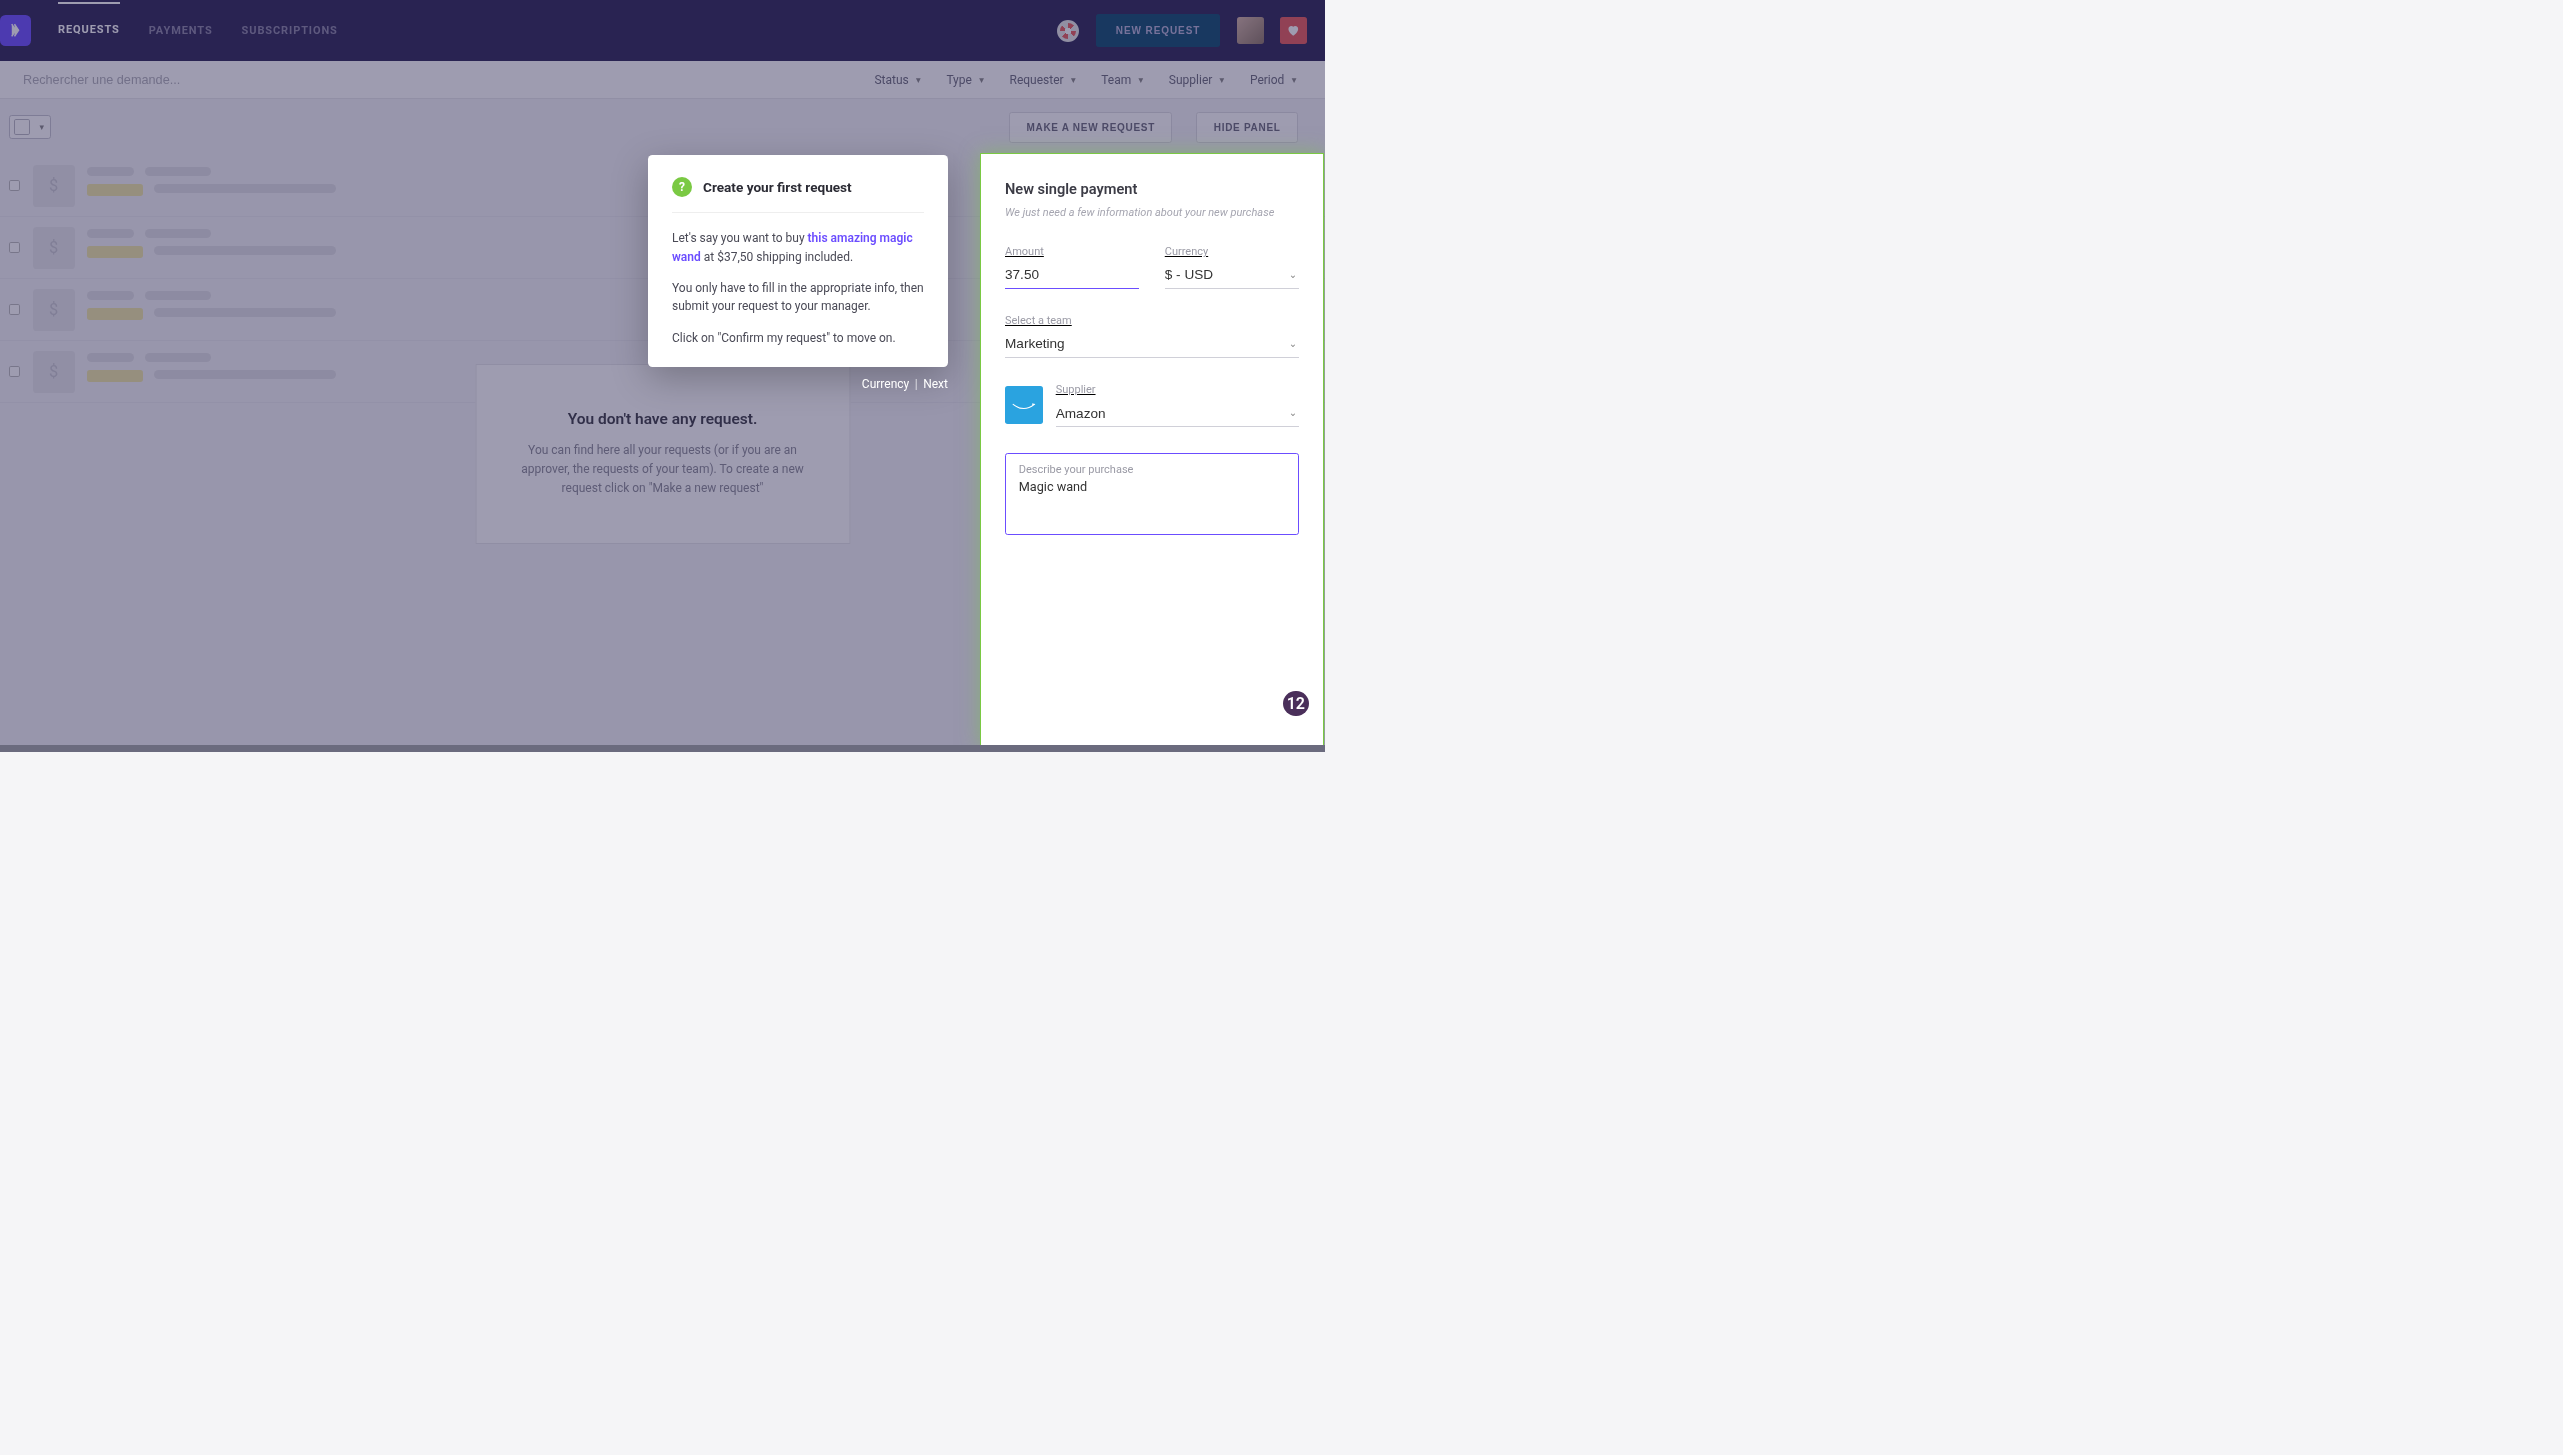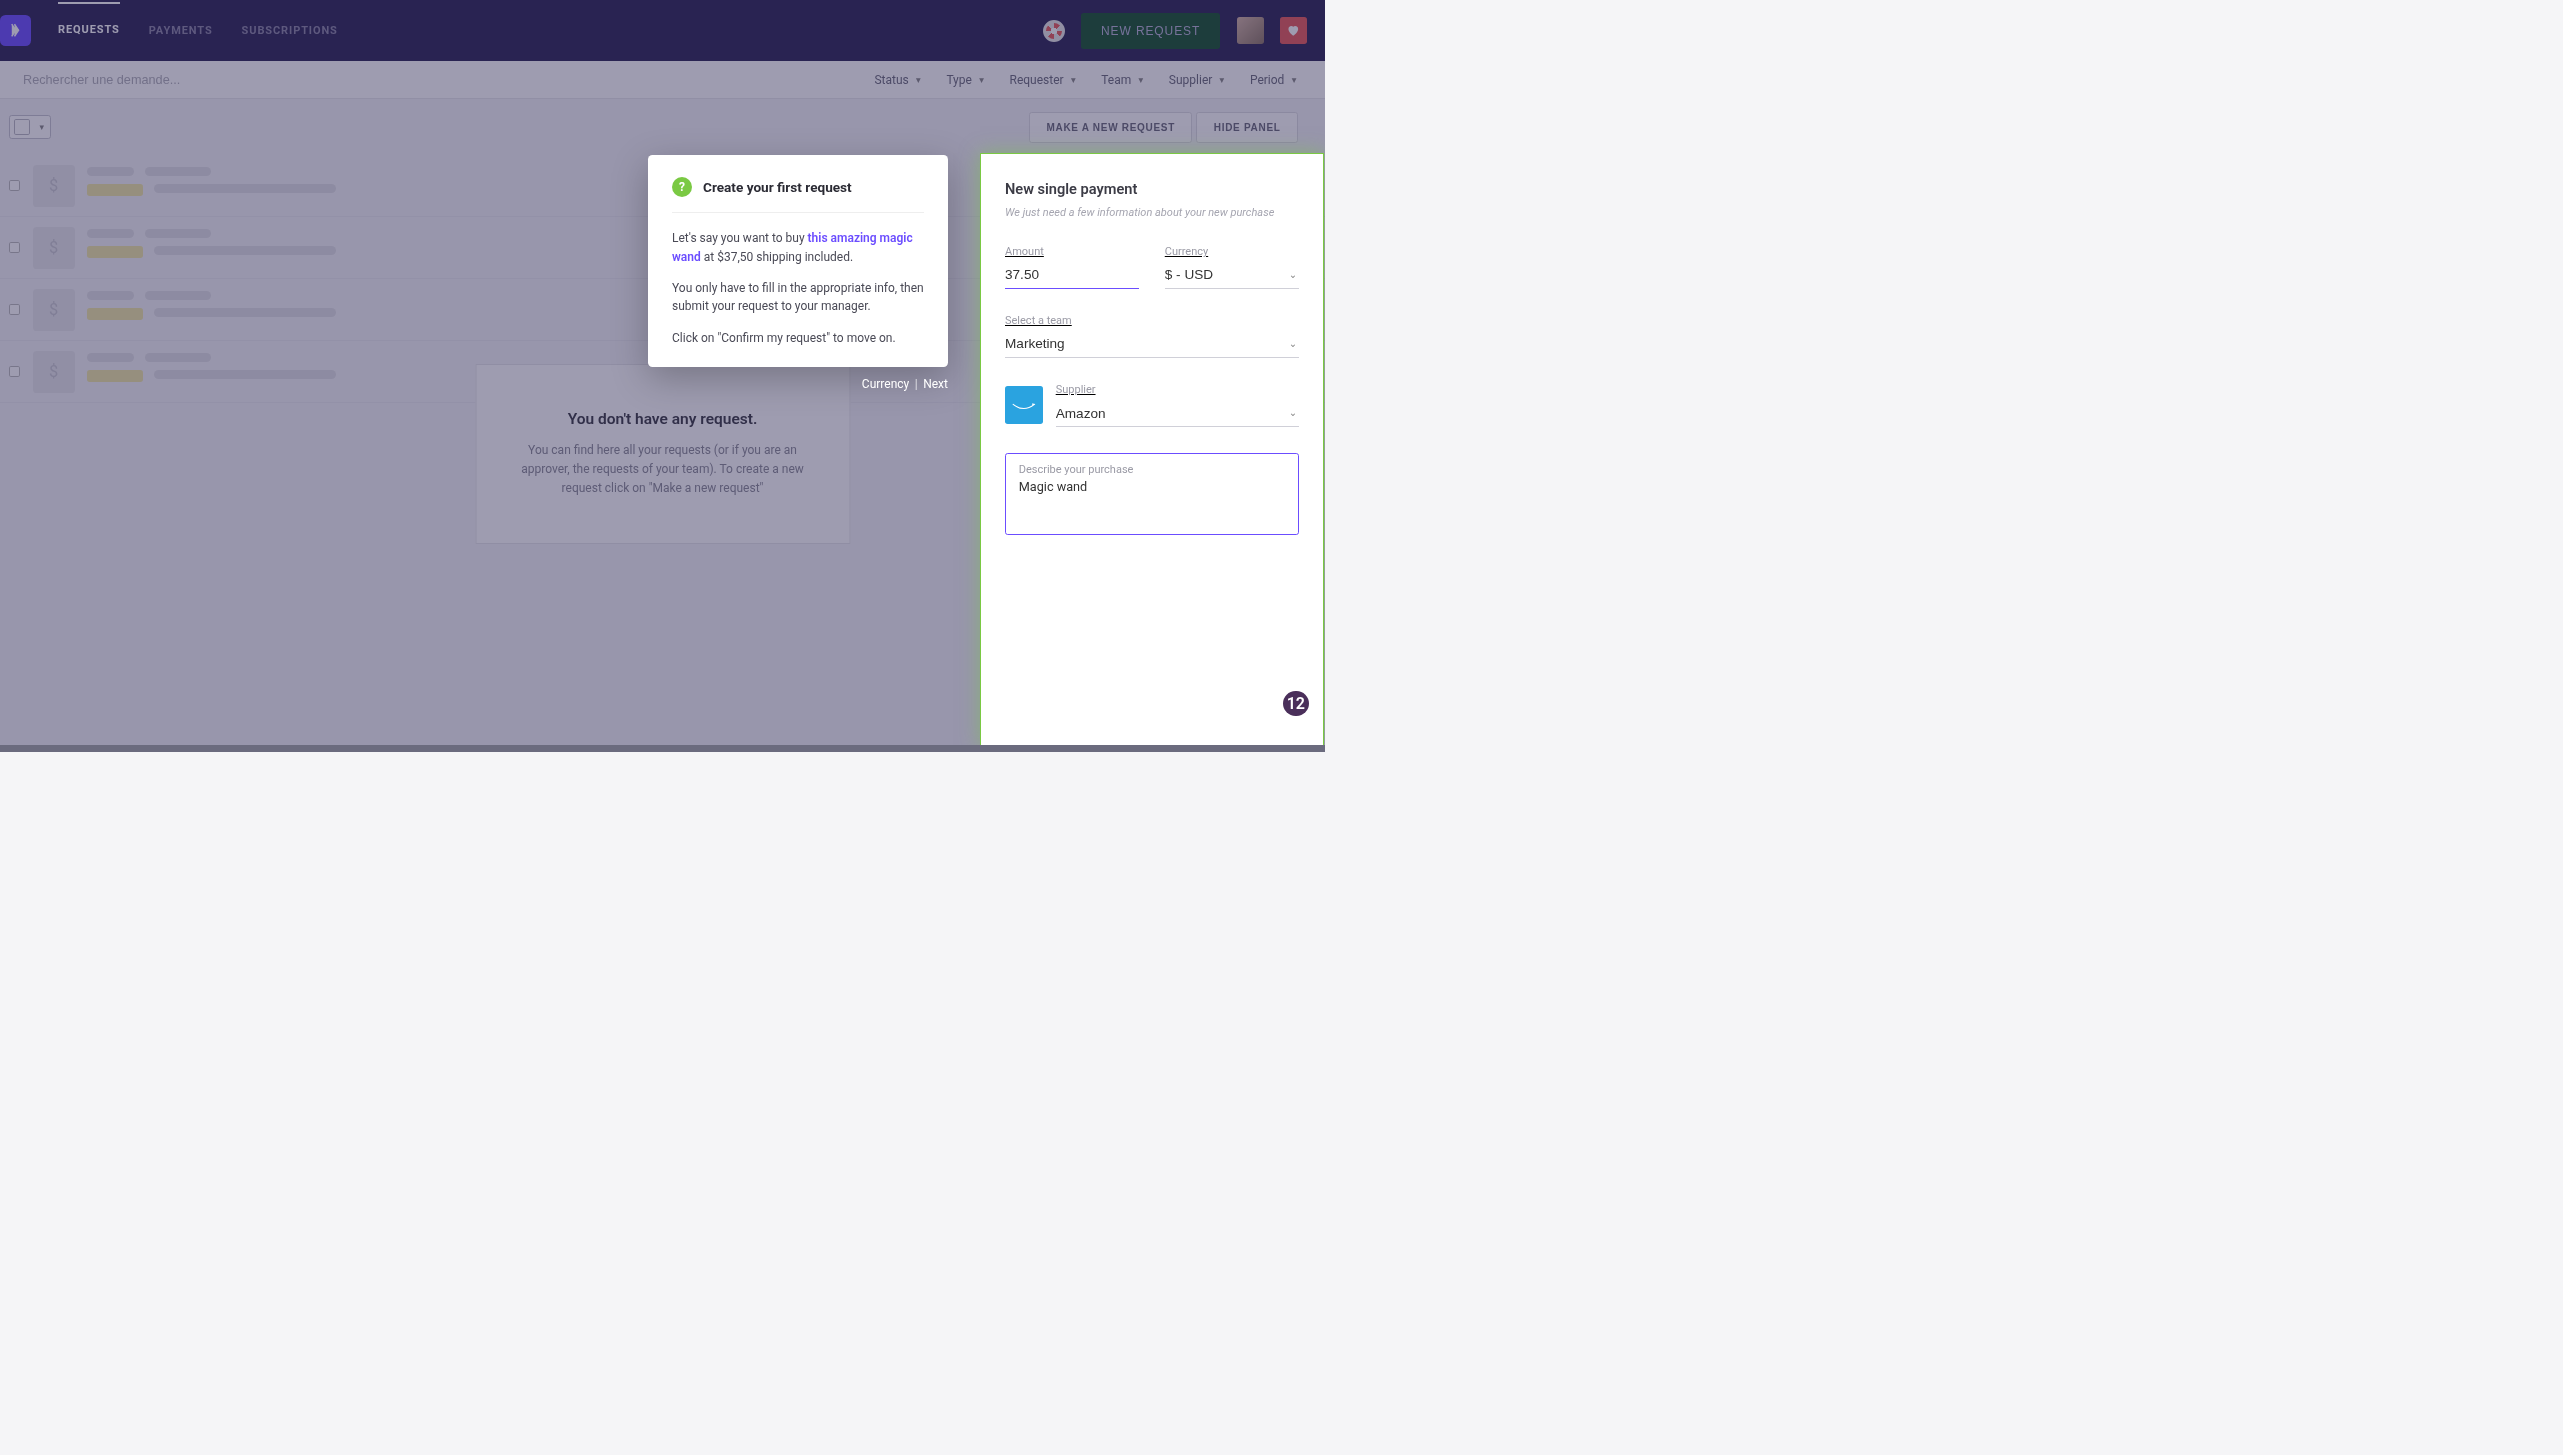--- a/index.html
+++ b/index.html
@@ -38,24 +38,24 @@
 }
 .nav-tab.active { color: #fff; border-top: 2.7px solid #fff; padding-top:19px;}
 .nav-right { margin-left:auto; display:flex; align-items:center; gap:16.4px;}
 .lifering {
   width:22px;height:22px;border-radius:50%;
   border:3.6px solid #e7e7e7;
   background: radial-gradient(circle, #fff 30%, transparent 30%),
               conic-gradient(#e85a5a 0 45deg,#e7e7e7 45deg 90deg,#e85a5a 90deg 135deg,#e7e7e7 135deg 180deg,#e85a5a 180deg 225deg,#e7e7e7 225deg 270deg,#e85a5a 270deg 315deg,#e7e7e7 315deg);
 }
 .btn-new-request {
-  background:#14532d;
+  background:#0c4a6e;
   color:#b8b3d8;
-  font-size:12px;
-  font-weight:400;
+  font-size:10px;
+  font-weight:700;
   letter-spacing:0.9px;
   padding:11px 20px;
   border:none;
   border-radius:2.7px;
   cursor:pointer;
 }
 .avatar { width:27px;height:27px;border-radius:2.7px;background:linear-gradient(135deg,#d4b5a5,#8b7564);}
 .heart-box { width:27px;height:27px;border-radius:2.7px;background:#e85a5a;display:flex;align-items:center;justify-content:center;color:#fff;}
 
 .filterbar {
@@ -84,21 +84,21 @@
 }
 .checkbox-dropdown {
   width:42px;height:24px;
   border:0.9px solid #c5c5cf;
   border-radius:2.7px;
   display:flex;align-items:center;
   background:#fff;
 }
 .checkbox-dropdown .box{width:16.4px;height:16.4px;border:0.9px solid #b8b8c2;margin:0 3.6px;border-radius:1.8px;}
 .checkbox-dropdown .dd{flex:1;display:flex;align-items:center;justify-content:center;color:#888;font-size:9px;}
-.actionbar-right{margin-left:auto;display:flex;gap:4px;}
+.actionbar-right{margin-left:auto;display:flex;gap:24px;}
 .btn-grey {
   background:#fff;
   border:0.9px solid #dcdce2;
   color:#6b6b7b;
   font-size:10px;
   font-weight:700;
   letter-spacing:0.7px;
   padding:9px 16.4px;
   border-radius:2.7px;
   cursor:pointer;

